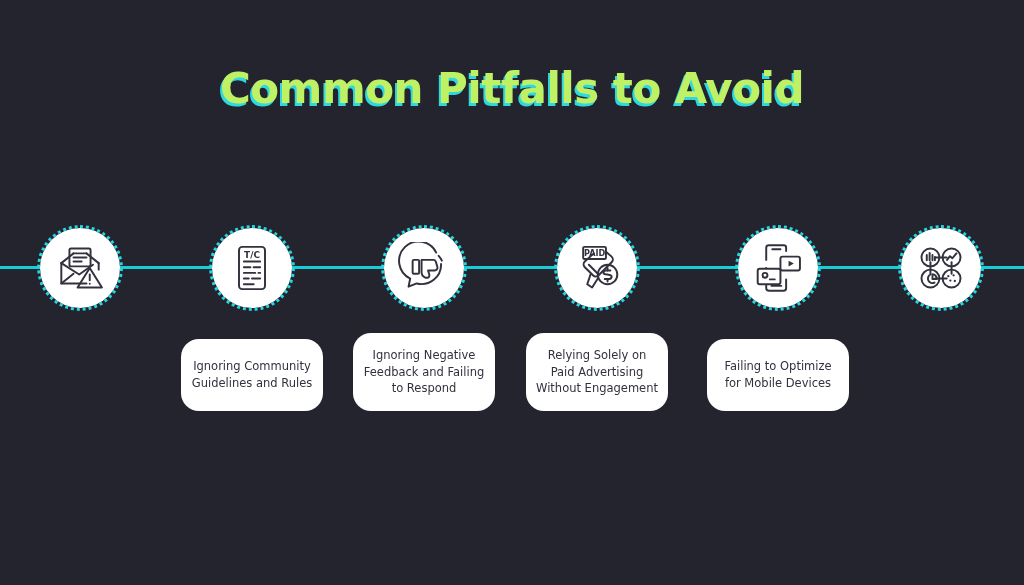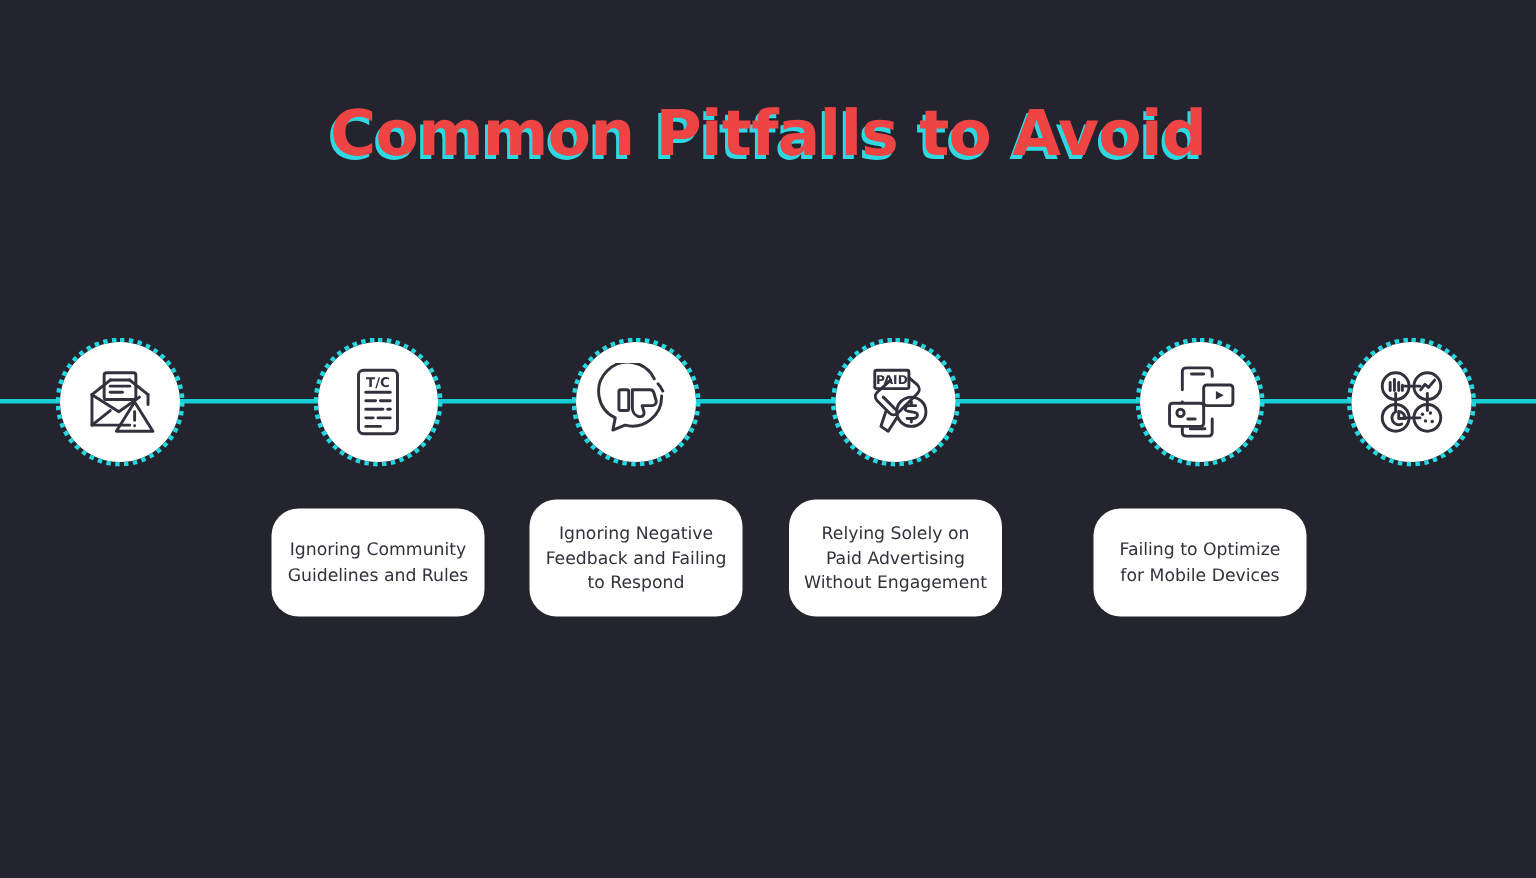--- a/index.html
+++ b/index.html
@@ -22,21 +22,21 @@
     left: 0;
     width: 1024px;
     text-align: center;
   }
   .title {
     display: inline-block;
     font-family: "DejaVu Sans", sans-serif;
     font-size: 42px;
     font-weight: bold;
     letter-spacing: -0.5px;
-    color: #ef4444;
+    color: #bef264;
     text-shadow: -2px 3px 0 #2fd8e0;
     line-height: 1;
   }
 
   
   .rail {
     position: absolute;
     left: 0;
     top: 266px;
     width: 1024px;
@@ -204,21 +204,21 @@
         <rect x="18" y="22" width="8" height="17" rx="1.5"></rect>
         <path d="M29 22 L29 37 C29 40 31 43 34 44 L36 44 C38 44 39 42 38.5 40 L37 35 L45 35
                  C47.5 35 49 33 48.5 30.8 L46.5 24 C46 22.7 45 22 43.6 22 Z"></path>
       </svg>
     </div>
     <div class="card three-line">
       <span class="card-text">Ignoring Negative Feedback and Failing to Respond</span>
     </div>
   </div>
 
-  <div class="item" style="left:714px;">
+  <div class="item" style="left:692px;">
     <div class="medallion">
       <svg viewBox="0 0 64 64" fill="none" stroke="#32323e" stroke-width="2.4" stroke-linecap="round" stroke-linejoin="round">
         <path d="M42 11 L42 7 C42 5 40.5 4 39 4 L21 4 C19 4 17.5 5 17.5 7 L17.5 22"></path>
         <path d="M17.5 32 L17.5 57 C17.5 59 19 60 21 60 L39 60 C40.5 60 42 59 42 57 L42 46"></path>
         <path d="M25 9 L35 9"></path>
         <path d="M24 54 L36 54"></path>
         <rect x="35" y="18" width="24" height="17" rx="2.5"></rect>
         <path d="M45 23 L51.5 26.5 L45 30 Z" fill="#32323e" stroke="none"></path>
         <rect x="7" y="33" width="28" height="19" rx="2.5" fill="#ffffff"></rect>
         <circle cx="16" cy="41" r="3"></circle>

